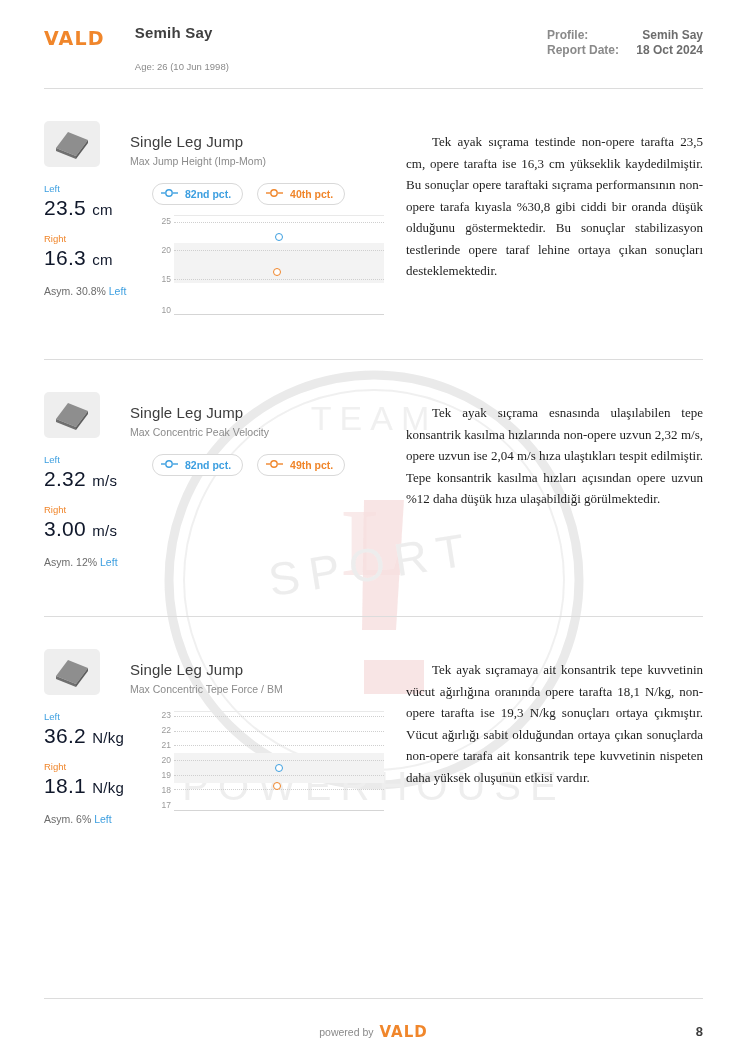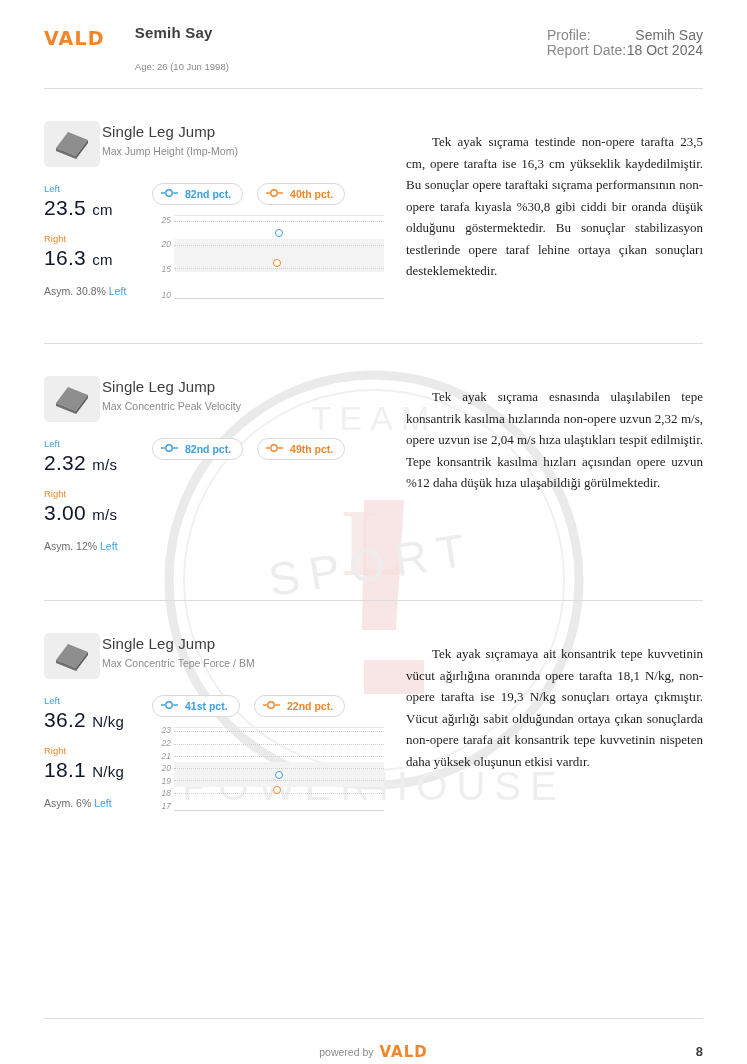--- a/index.html
+++ b/index.html
@@ -60,24 +60,25 @@
     font-size: 9.5px;
     color: #8a8a8a;
     margin-top: 20px;
   }
   .header-right {
     margin-left: auto;
     text-align: right;
     padding-top: 4px;
   }
   .meta-row {
-    font-size: 14px;
+    font-size: 12px;
     color: #8a8a8a;
     line-height: 15px;
     white-space: nowrap;
+    font-weight: bold;
   }
   .meta-label { display: inline-block; min-width: 80px; text-align: left; }
   .meta-value { display: inline-block; min-width: 76px; text-align: right; color: #6d6d6d; }
 
   .rule {
     height: 1px;
     background: #dcdcdc;
     margin: 14px 0 0 0;
   }
 
@@ -99,22 +100,22 @@
     line-height: 21.5px;
     color: #1d1d1d;
     text-align: justify;
     text-indent: 26px;
     margin: 0;
   }
 
   
   .test-head {
     display: flex;
-    align-items: flex-start;
-    gap: 2px;
+    align-items: flex-end;
+    gap: 30px;
   }
   .test-icon {
     width: 56px;
     height: 46px;
     background: #eeeeee;
     border-radius: 5px;
     position: relative;
     flex: 0 0 56px;
   }
   .test-icon svg { position: absolute; left: 8px; top: 7px; }
@@ -171,23 +172,22 @@
     font-weight: bold;
     gap: 6px;
     min-width: 88px;
   }
   .pct-blue { color: #3d9fe0; text-align: center; }
   .pct-orange { color: #f0862b; }
   .marker { display: inline-block; }
 
   .plot {
     position: relative;
-    height: 84px;
+    height: 100px;
     display: flex;
-    font-style: italic;
   }
   .y-axis {
     width: 22px;
     position: relative;
     flex: 0 0 22px;
   }
   .y-tick {
     position: absolute;
     right: 3px;
     font-size: 8.5px;
@@ -220,21 +220,21 @@
     background: #fff;
     transform: translate(-50%, -50%);
   }
   .dot.orange { border-color: #f0862b; }
 
   
   .footer {
     position: absolute;
     left: 0; right: 0;
     bottom: 0;
-    height: 46px;
+    height: 66px;
     padding: 0 44px;
     z-index: 3;
   }
   .footer-rule { height: 1px; background: #dcdcdc; }
   .footer-inner {
     display: flex;
     align-items: center;
     justify-content: center;
     height: 65px;
     position: relative;
@@ -480,42 +480,20 @@
             <span>18.1</span>
             <span class="unit">N/kg</span>
           </div>
           <div class="asym">
             <span>Asym. 6%</span>
             <span class="side">Left</span>
           </div>
         </div>
 
         <div class="chart-area">
-          <div class="pct-row">
-            <div class="pct-pill pct-blue">
-              <span class="marker">
-                <svg width="18" height="10">
-                    <line x1="0" y1="5" x2="4" y2="5" stroke="#3d9fe0" stroke-width="1.4"></line>
-                    <circle cx="8" cy="5" r="3.2" fill="#fff" stroke="#3d9fe0" stroke-width="1.4"></circle>
-                    <line x1="12" y1="5" x2="17" y2="5" stroke="#3d9fe0" stroke-width="1.4"></line>
-                  </svg>
-              </span>
-              <span>41st pct.</span>
-            </div>
-            <div class="pct-pill pct-orange">
-              <span class="marker">
-                <svg width="18" height="10">
-                    <line x1="0" y1="5" x2="4" y2="5" stroke="#f0862b" stroke-width="1.4"></line>
-                    <circle cx="8" cy="5" r="3.2" fill="#fff" stroke="#f0862b" stroke-width="1.4"></circle>
-                    <line x1="12" y1="5" x2="17" y2="5" stroke="#f0862b" stroke-width="1.4"></line>
-                  </svg>
-              </span>
-              <span>22nd pct.</span>
-            </div>
-          </div>
 
           <div class="plot">
             <div class="y-axis">
               <div class="y-tick" style="top:4%">23</div>
               <div class="y-tick" style="top:19%">22</div>
               <div class="y-tick" style="top:34%">21</div>
               <div class="y-tick" style="top:49%">20</div>
               <div class="y-tick" style="top:64%">19</div>
               <div class="y-tick" style="top:79%">18</div>
               <div class="y-tick" style="top:94%">17</div>

